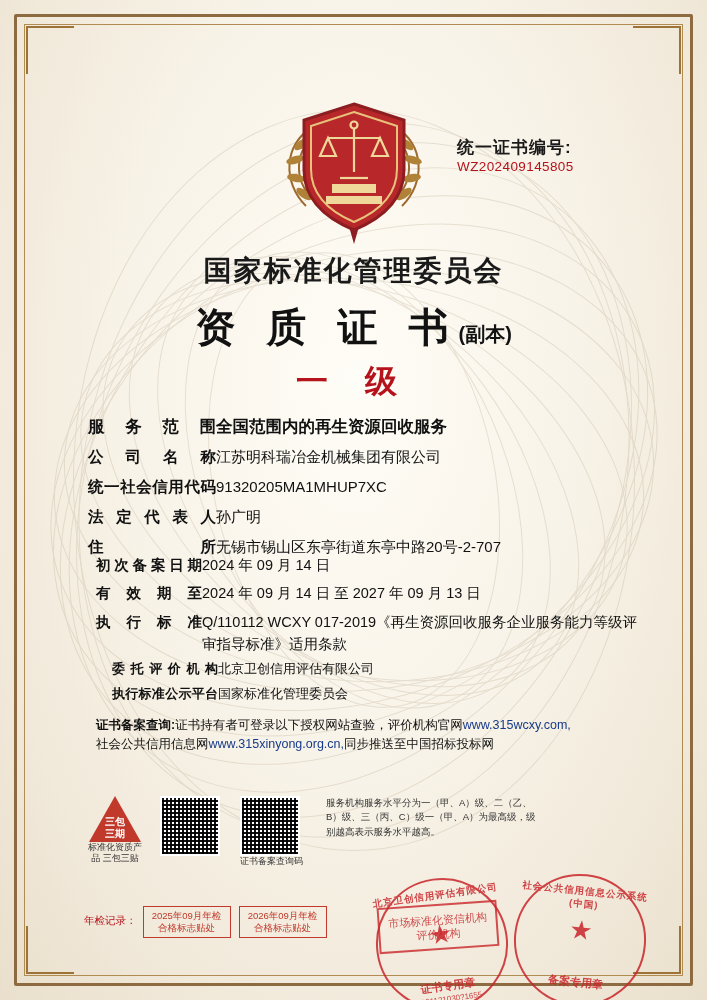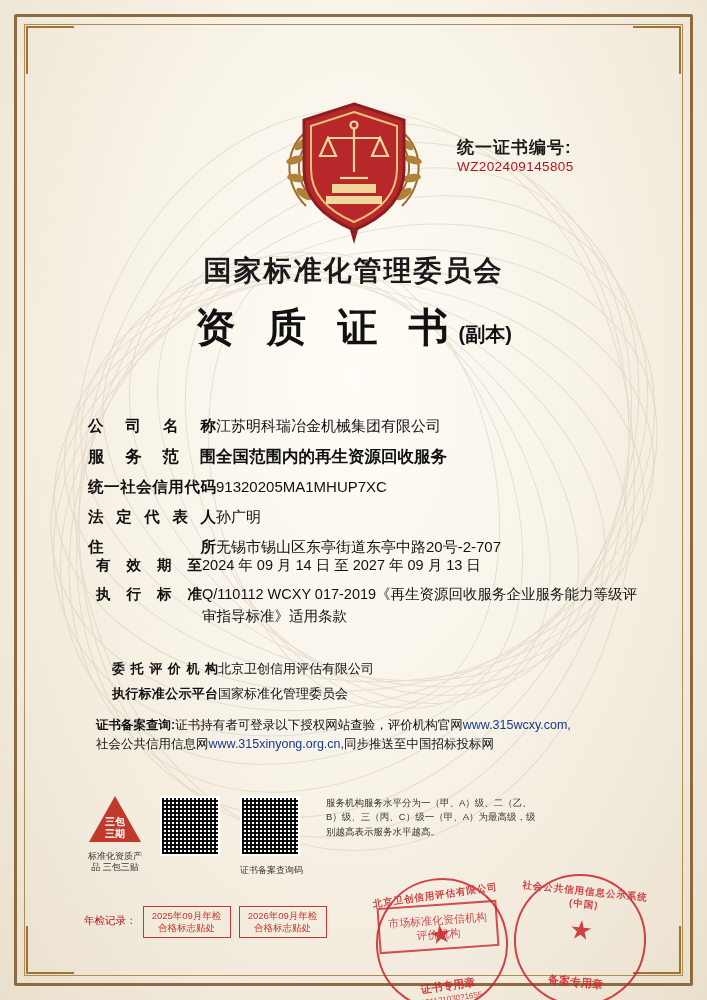--- a/index.html
+++ b/index.html
@@ -117,21 +117,21 @@
   .badges{display:flex;align-items:flex-start;gap:14px;}
   .badge-3{width:62px;text-align:center;}
   .tri{
     width:52px;height:46px;margin:0 auto;
     background:#c0392b;
     clip-path:polygon(50% 0,100% 100%,0 100%);
     color:#fff;font-size:10px;font-weight:bold;
     display:flex;flex-direction:column;justify-content:flex-end;align-items:center;
     padding-bottom:3px;box-sizing:border-box;line-height:1.15;
   }
-  .cap{font-size:9px;color:#333;margin-top:9px;line-height:1.25;}
+  .cap{font-size:9px;color:#333;margin-top:0;line-height:1.25;}
   .qr{width:56px;height:56px;background:
       repeating-linear-gradient(90deg,#111 0 2px,#fff 2px 4px),
       repeating-linear-gradient(0deg,#111 0 2px,#fff 2px 4px);
     background-blend-mode:multiply;border:2px solid #fff;}
   .qr-wrap{width:66px;}
   .note{font-size:9.5px;color:#333;line-height:1.5;max-width:210px;margin-left:6px;}
 
   .years{position:absolute;left:38px;top:866px;display:flex;align-items:flex-start;justify-content:space-between;}
   .years .yl{font-size:10.5px;color:#b5121b;margin-right:6px;margin-top:8px;}
   .ybox{
@@ -239,45 +239,50 @@
 
     <div class="cert-no">
       <div class="lbl">统一证书编号:</div>
       <div class="val">WZ202409145805</div>
     </div>
 
     <div class="title1">国家标准化管理委员会</div>
     <div class="title2">
       <span>资 质 证 书</span><span class="sub">(副本)</span>
     </div>
+    <div class="grade">一 级</div>
 
     <div class="fields">
-      <div class="row">
-        <div class="k">公司名称</div>
-        <div class="v">江苏明科瑞冶金机械集团有限公司</div>
-      </div>
       <div class="row big">
         <div class="k">服务范围</div>
         <div class="v">全国范围内的再生资源回收服务</div>
       </div>
       <div class="row">
+        <div class="k">公司名称</div>
+        <div class="v">江苏明科瑞冶金机械集团有限公司</div>
+      </div>
+      <div class="row">
         <div class="k">统一社会信用代码</div>
         <div class="v">91320205MA1MHUP7XC</div>
       </div>
       <div class="row">
         <div class="k">法定代表人</div>
         <div class="v">孙广明</div>
       </div>
       <div class="row">
         <div class="k">住所</div>
         <div class="v">无锡市锡山区东亭街道东亭中路20号-2-707</div>
       </div>
     </div>
 
     <div class="fields2">
+      <div class="row">
+        <div class="k">初次备案日期</div>
+        <div class="v">2024 年 09 月 14 日</div>
+      </div>
       <div class="row">
         <div class="k">有效期至</div>
         <div class="v">2024 年 09 月 14 日 至 2027 年 09 月 13 日</div>
       </div>
       <div class="row">
         <div class="k">执行标准</div>
         <div class="v multi">Q/110112 WCXY 017-2019《再生资源回收服务企业服务能力等级评审指导标准》适用条款</div>
       </div>
     </div>
 

